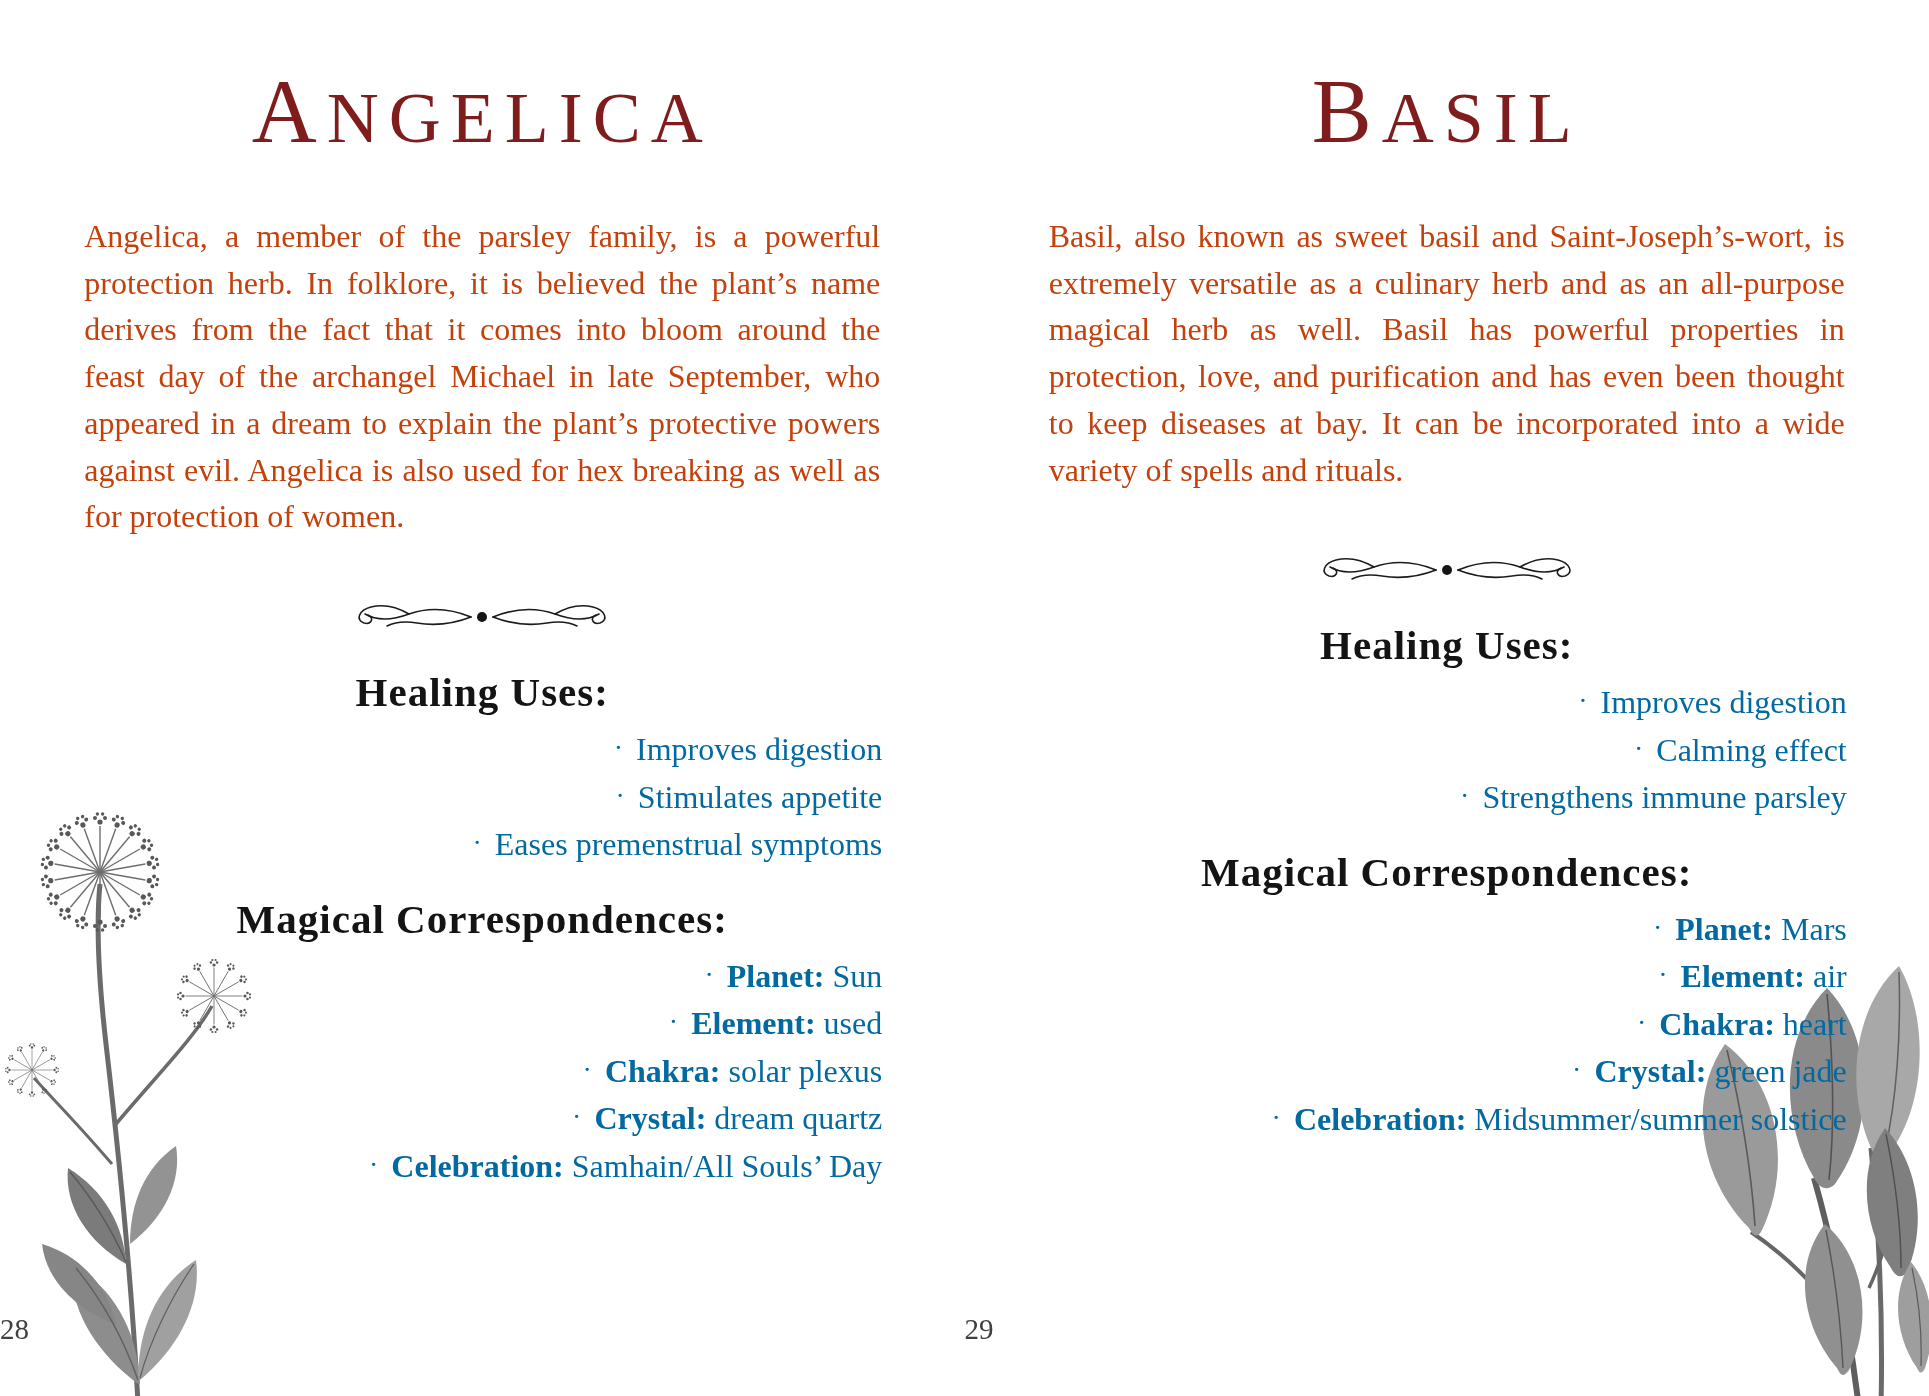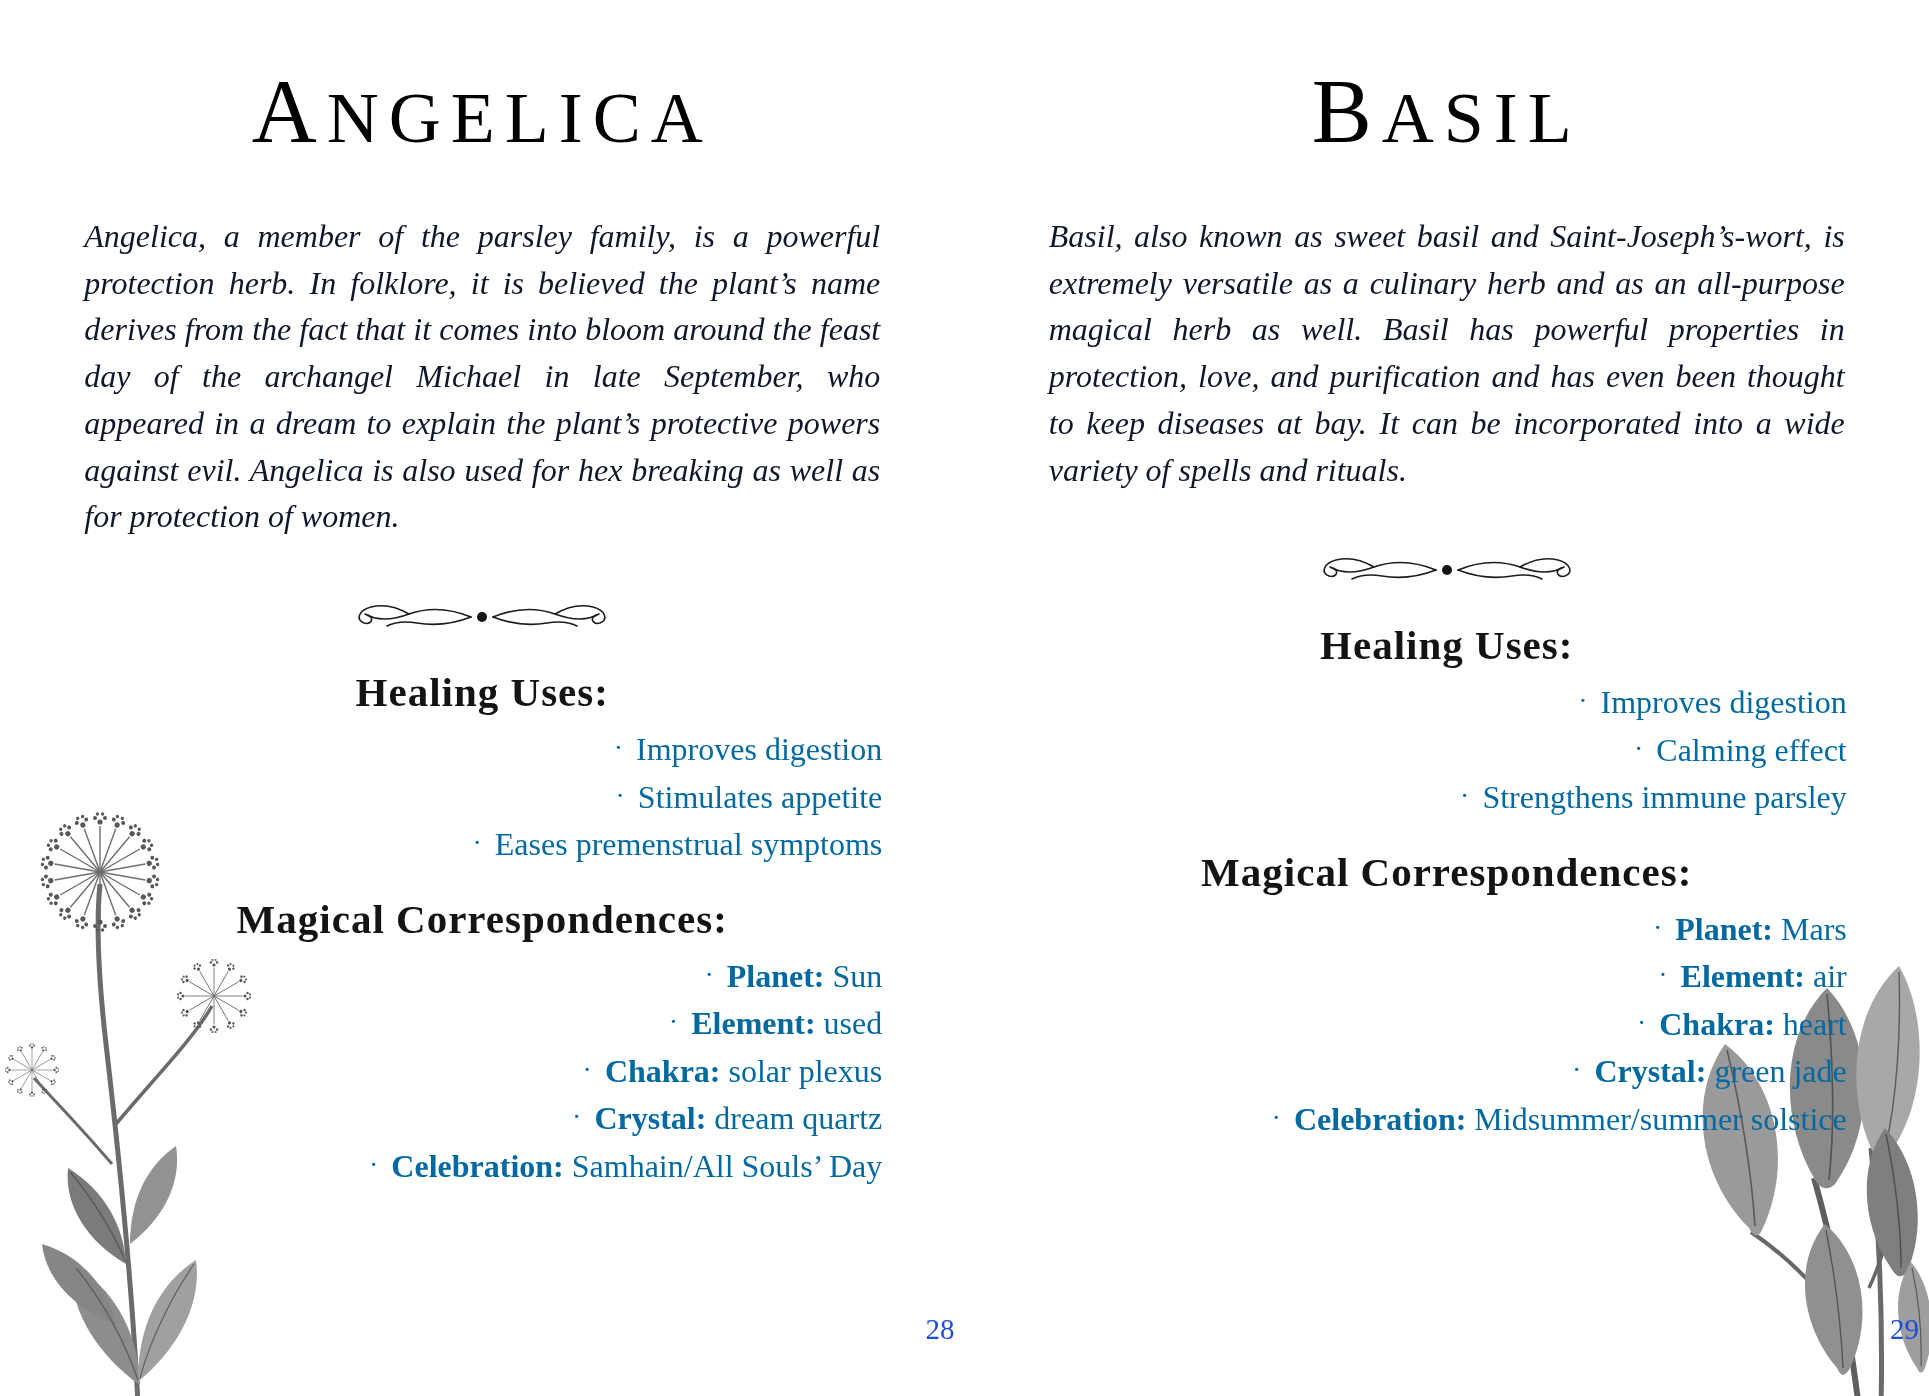--- a/index.html
+++ b/index.html
@@ -13,57 +13,56 @@
   .spread { display:flex; width:100%; height:100%; }
   .page { position:relative; width:50%; height:100%; padding-top:62px; }
   .content { width:800px; margin:0 auto; text-align:center; position:relative; z-index:2; }
 
   .title {
     font-family:"Liberation Serif", serif;
     font-weight:400;
     font-size:72px;
     letter-spacing:10px;
     text-transform:uppercase;
-    color:#000000;
+    color:#7f1d1d;
     line-height:1.1;
   }
   .title::first-letter { font-size:90px; }
 
   .intro {
     margin:52px auto 0;
     width:796px;
     font-size:32px;
     line-height:1.46;
-    font-style:italic;
     text-align:justify;
     text-justify:inter-word;
-    color:#0f172a;
+    color:#c2410c;
   }
 
   .flourish { margin:54px auto 0; height:46px; }
 
   .section-heading {
     margin-top:28px;
     font-size:41px;
     font-weight:700;
     letter-spacing:1px;
     color:#141414;
   }
 
   .bullets { list-style:none; margin-top:12px; }
   .bullets li { font-size:32px; line-height:1.36; margin:4px 0; color:#0369a1;text-align:right; }
   .dot { display:inline-block; margin-right:13px; font-size:28px; position:relative; top:-3px; }
   .bullets b { font-weight:700; }
 
   .page-number {
     position:absolute;
-    bottom:50px; left:0; right:10px;
-    text-align:right;
+    bottom:50px; left:0; right:0;
+    text-align:left;
     font-size:29px;
-    color:#1d4ed8;
+    color:#404040;
     z-index:2;
   }
 
   .illustration { position:absolute; z-index:1; pointer-events:none; }
   .illustration.angelica { left:-12px; bottom:-8px; }
   .illustration.basil { right:-10px; bottom:-12px; }
 </style>
 </head>
 <body>
 

